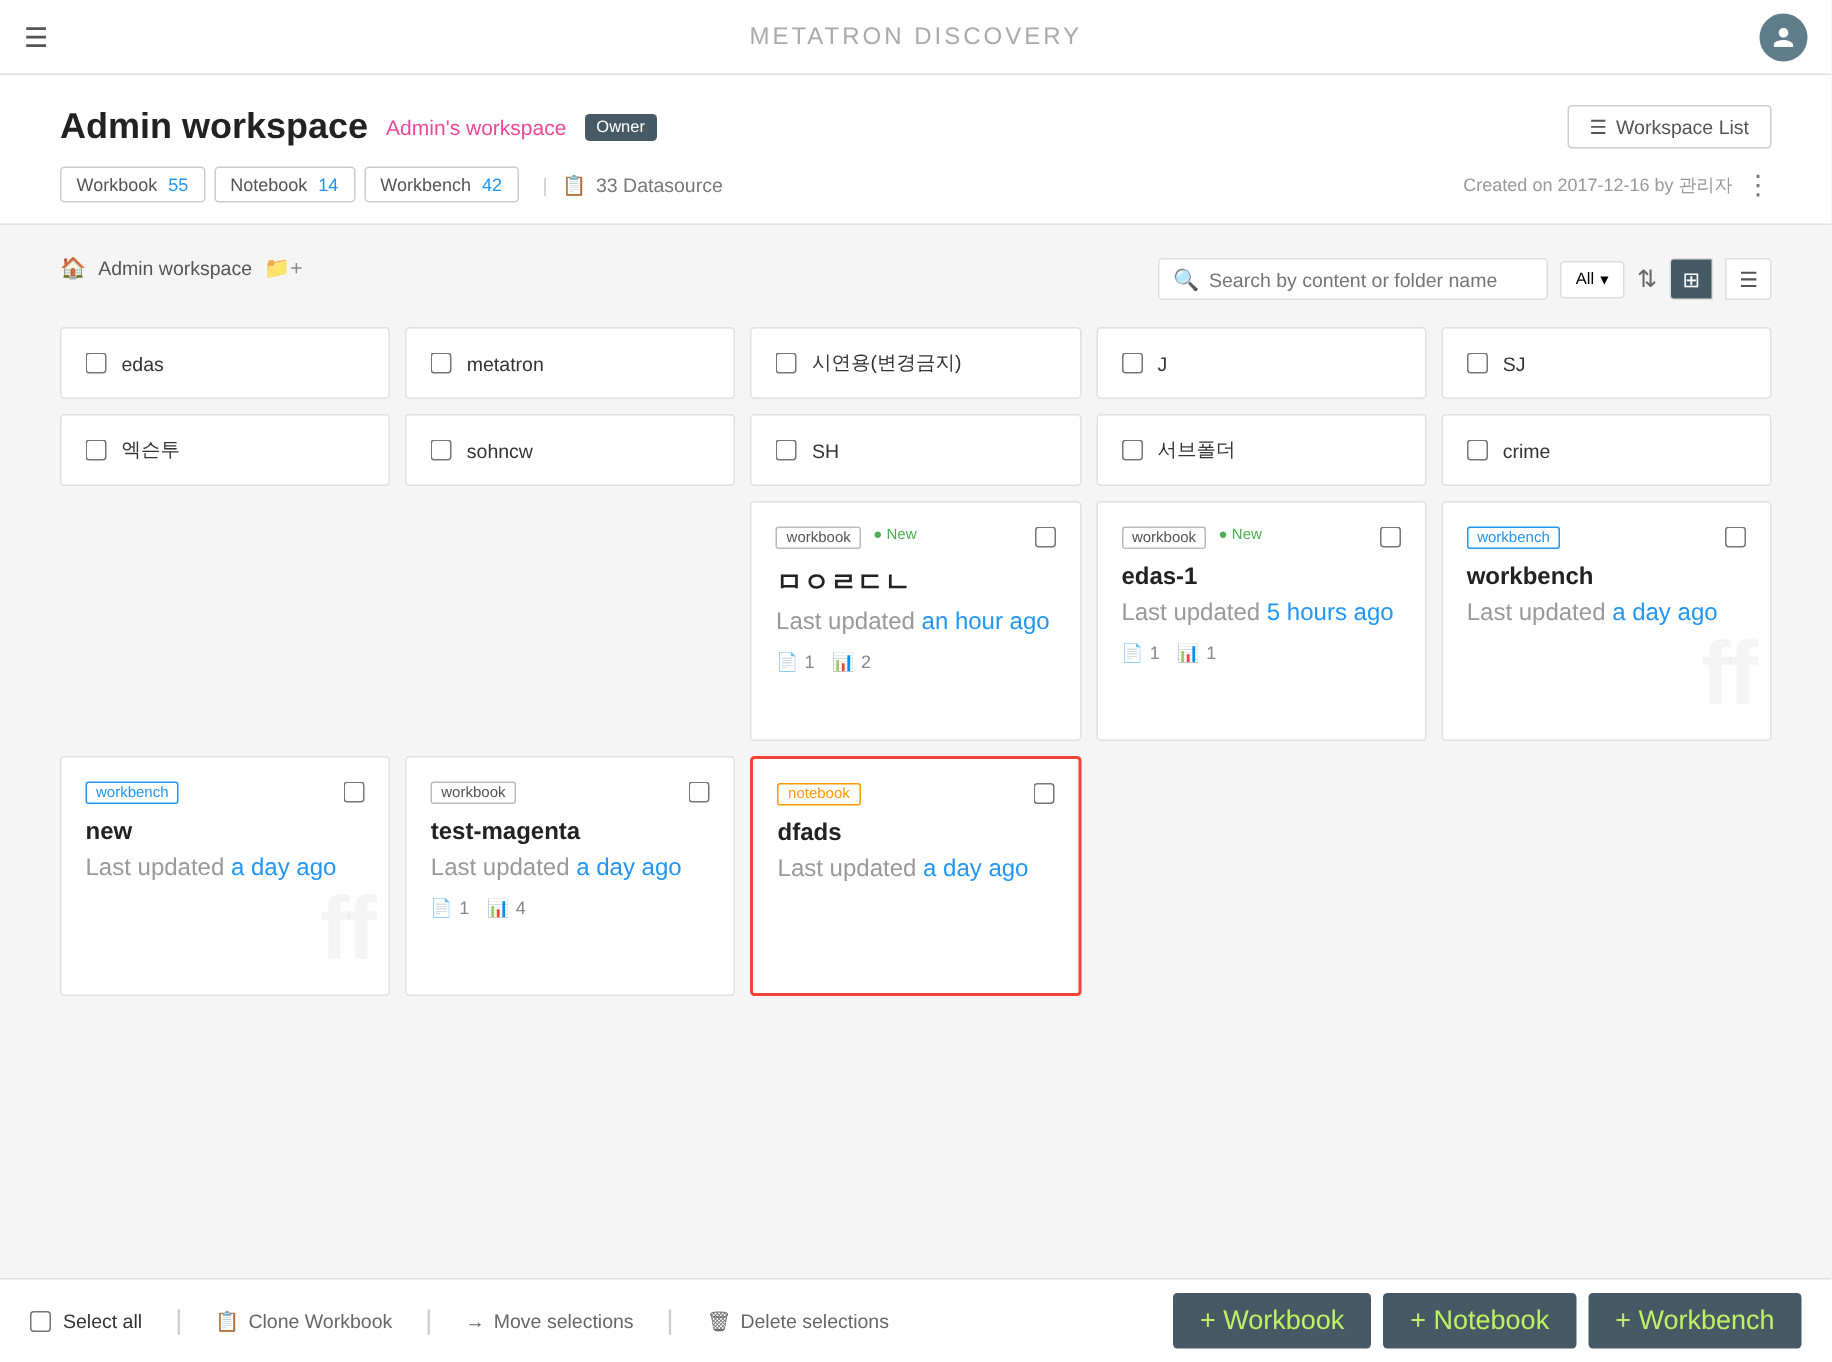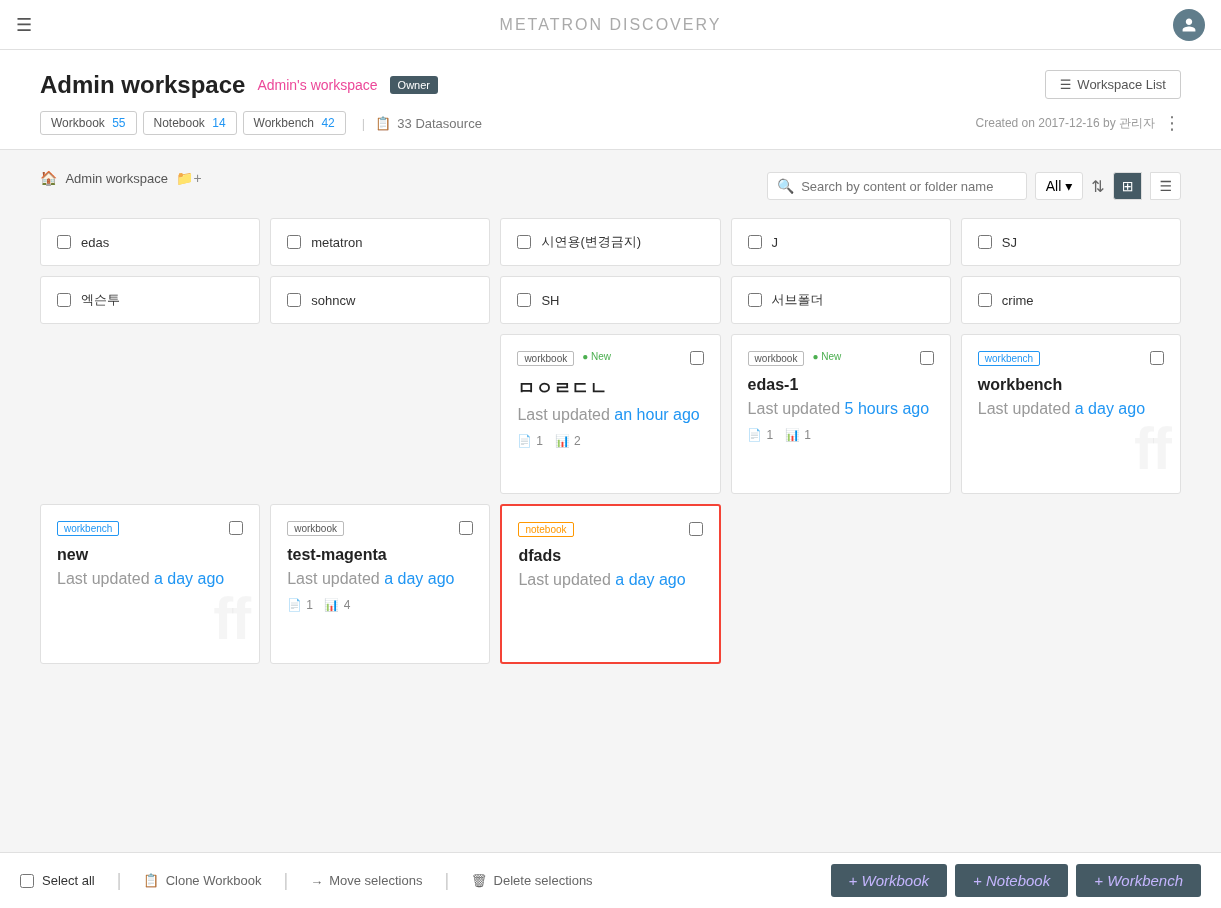--- a/index.html
+++ b/index.html
@@ -137,21 +137,21 @@
     .search-box input {
       border: none; outline: none; font-size: 13px; color: #555; width: 100%;
       background: transparent;
     }
     .search-icon-sm { color: #aaa; font-size: 14px; }
 
     .filter-all {
       background: #fff;
       border: 1px solid #ddd;
       padding: 5px 10px;
-      font-size: 14px;
+      font-size: 11px;
       cursor: pointer;
       display: flex; align-items: center; gap: 4px;
       border-radius: 3px;
     }
     .sort-icon { cursor: pointer; font-size: 16px; color: #666; }
     .view-grid-btn, .view-list-btn {
       background: #fff;
       border: 1px solid #ddd;
       padding: 5px 8px;
       cursor: pointer;
@@ -244,27 +244,27 @@
     .select-all-label { font-size: 13px; color: #333; cursor: pointer; }
     .bottom-divider { color: #ccc; margin: 0 14px; font-size: 18px; }
     .bottom-action {
       display: flex; align-items: center; gap: 6px;
       font-size: 13px; color: #666; cursor: pointer;
     }
 
     .bottom-right { margin-left: auto; display: flex; gap: 8px; }
     .add-btn {
       background: #455a64;
-      color: #c4b5fd;
+      color: #bef264;
       border: none;
       padding: 8px 18px;
-      font-size: 15px;
-      cursor: pointer;
-      border-radius: 3px;
-      display: flex; align-items: center; gap: 6px; font-style: italic;
+      font-size: 18px;
+      cursor: pointer;
+      border-radius: 3px;
+      display: flex; align-items: center; gap: 6px;
     }
   </style>
 </head>
 <body>
 
 <div class="header">
   <span class="hamburger-icon">☰</span>
   <div class="header-title">
     <span>METATRON</span><span> DISCOVERY</span>
   </div>

